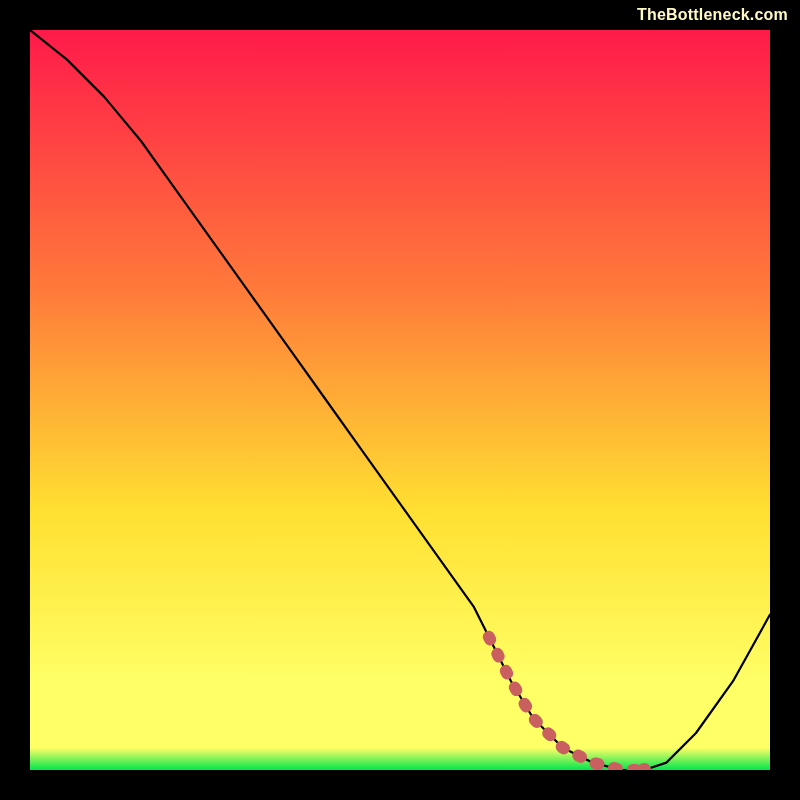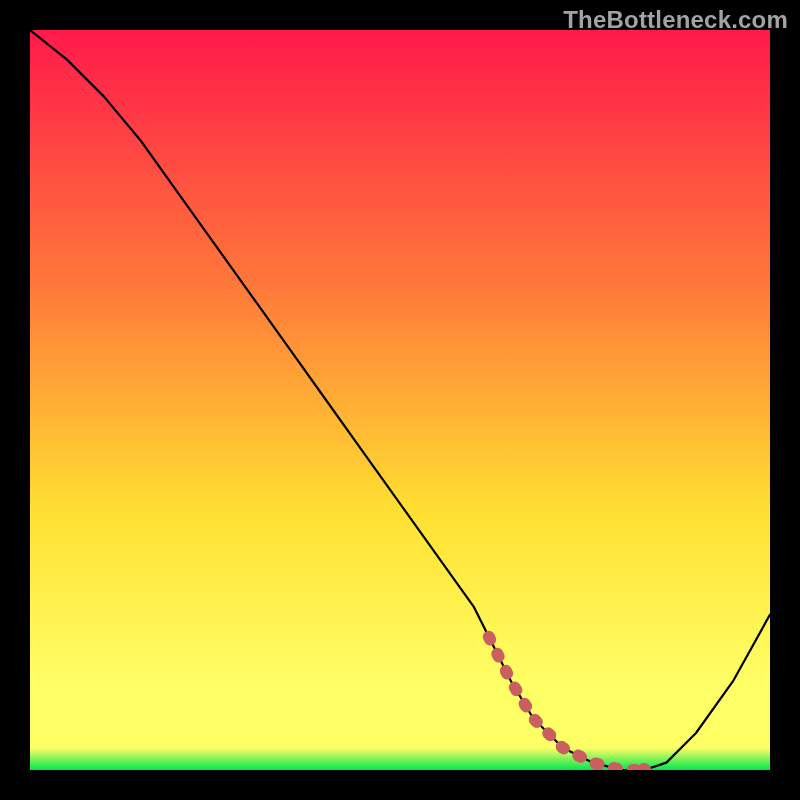--- a/index.html
+++ b/index.html
@@ -13,22 +13,22 @@
   }
   .container {
     position: relative;
     width: 800px;
     height: 800px;
   }
   .watermark {
     position: absolute;
     top: 6px;
     right: 12px;
-    color: #a3a3a3;
-    font-size: 24px;
+    color: #fef9c3;
+    font-size: 16px;
     font-weight: bold;
     user-select: none;
     letter-spacing: 0.2px;
   }
   .plot-frame {
     position: absolute;
     top: 30px;
     left: 30px;
     width: 740px;
     height: 740px;

